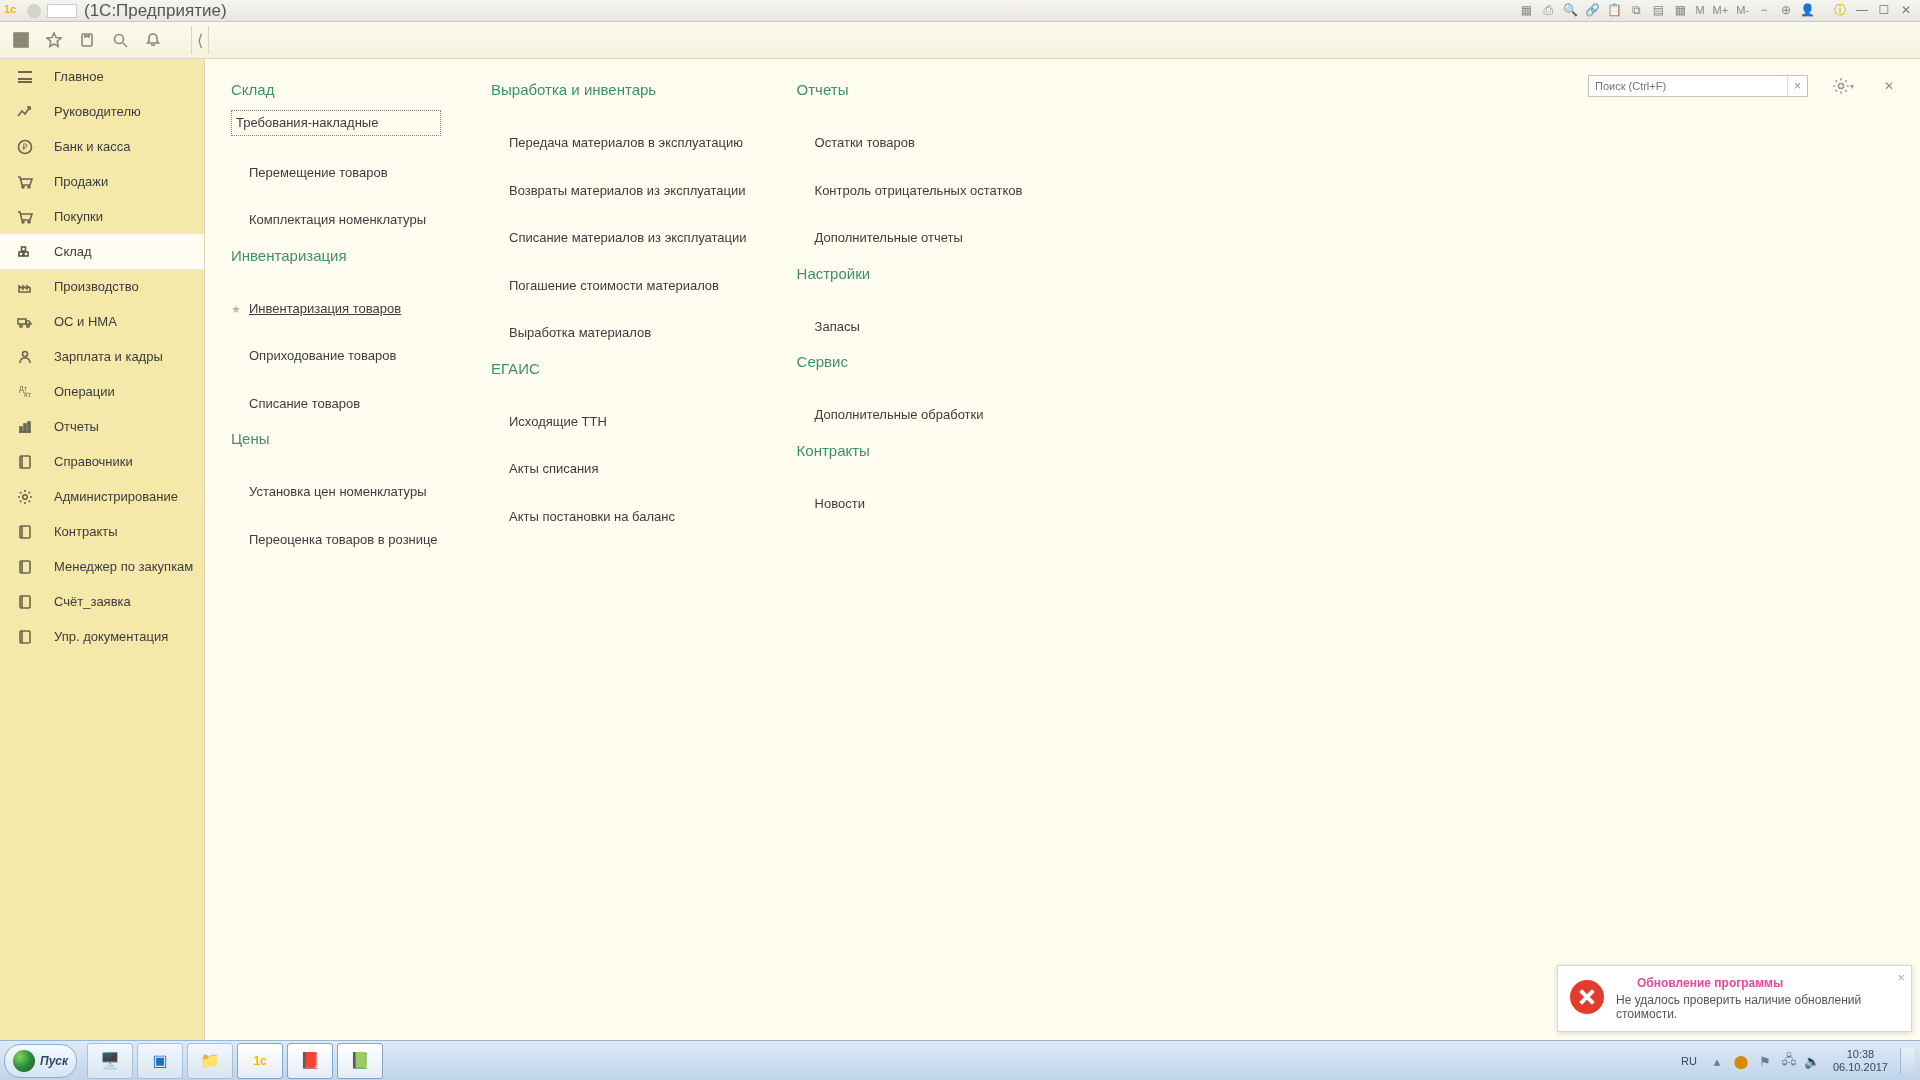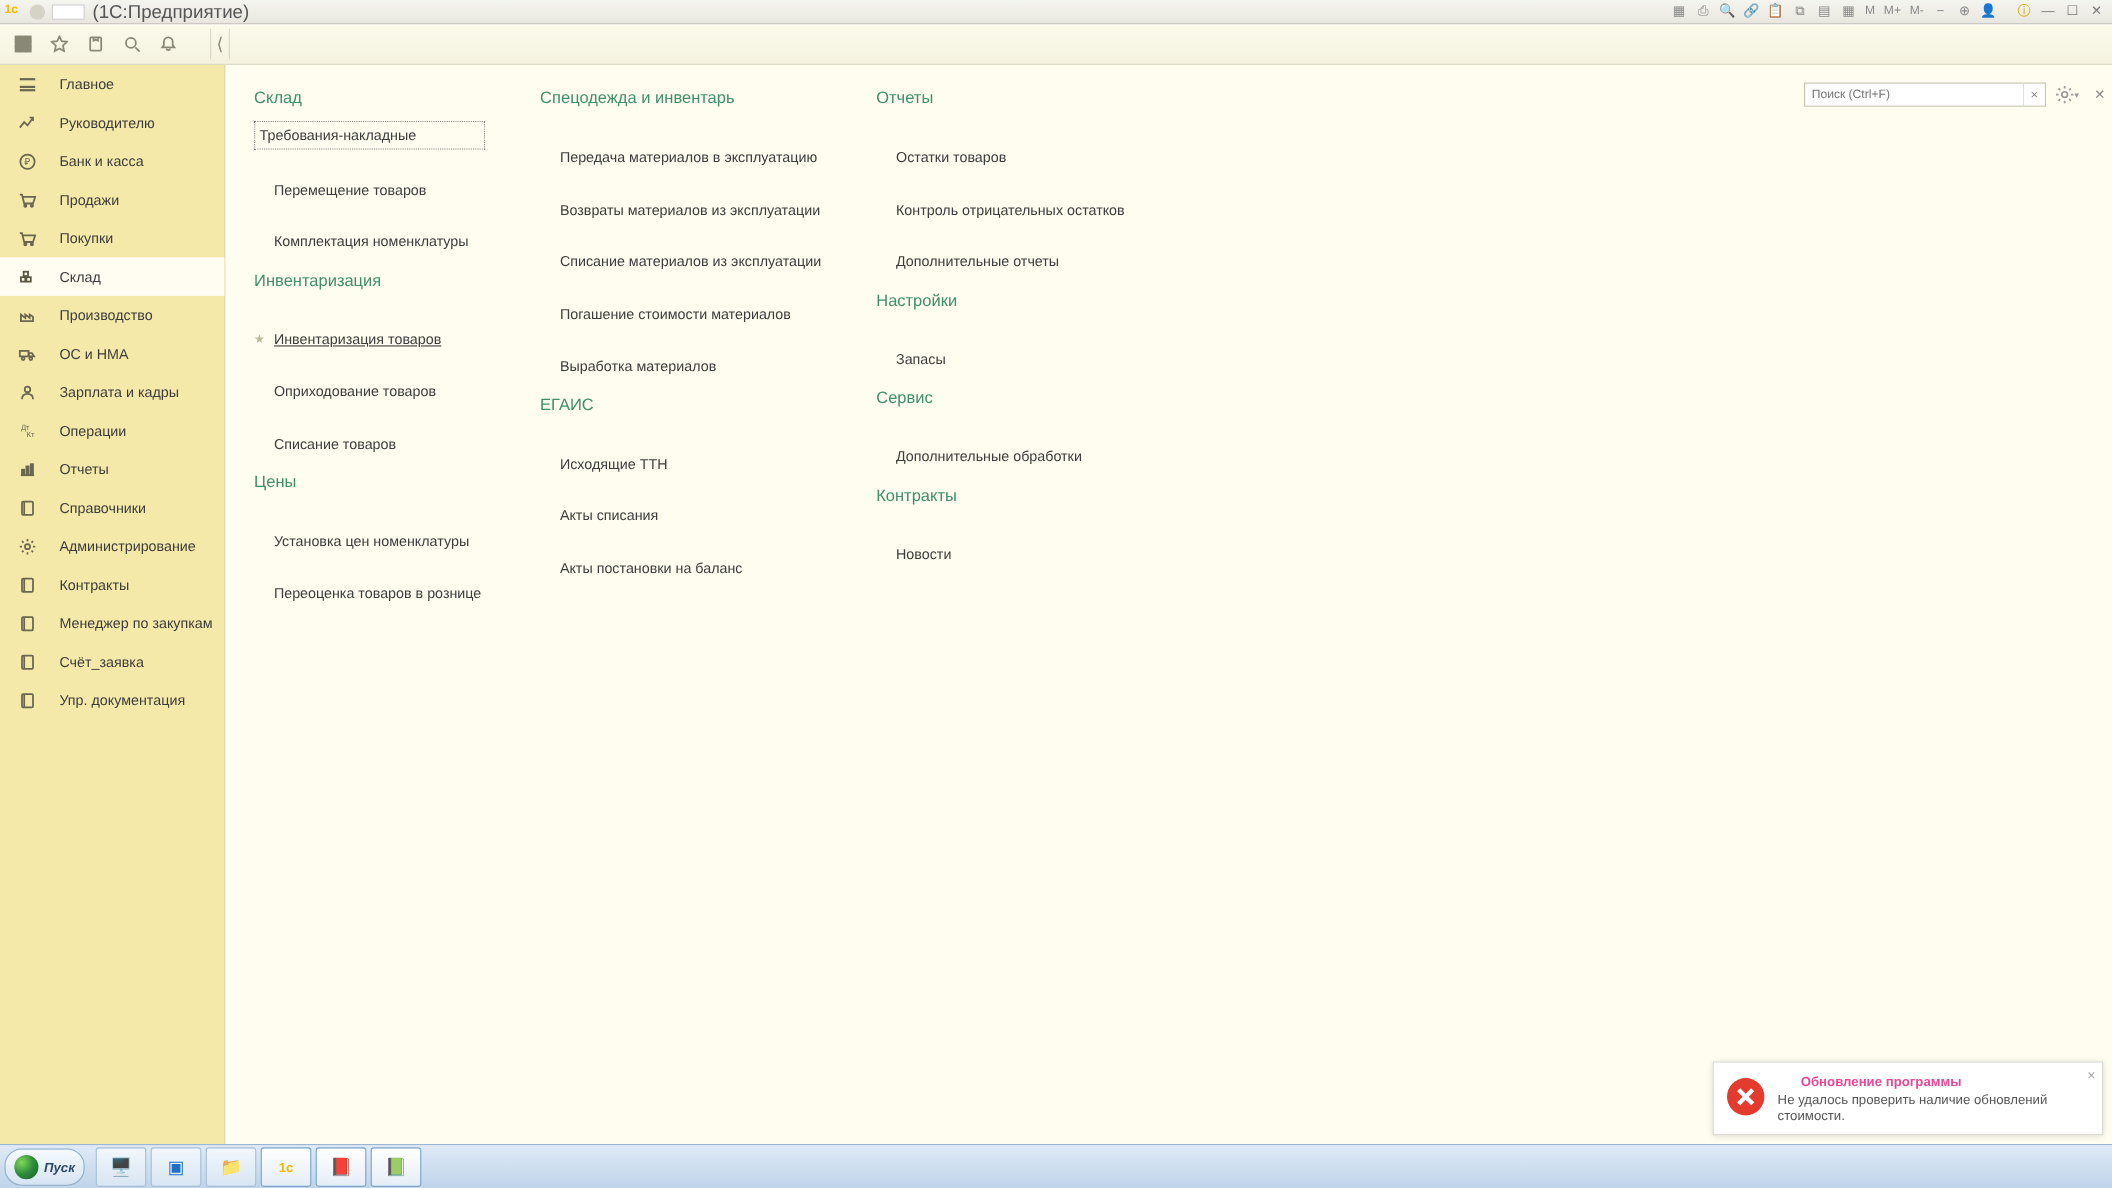--- a/index.html
+++ b/index.html
@@ -27,21 +27,21 @@
 .app-body { display:flex; height: calc(1080px - 22px - 37px - 40px); }
 .sidebar { width:205px; background:#f5e9a9; border-right:1px solid #d9d4b5;}
 .side-item { display:flex; align-items:center; height:35px; padding-left:16px; cursor:pointer; color:#3c3c3c; font-size:13px; gap:20px;}
 .side-item.active{ background:#fffdf2;}
 .side-item .sicon{ width:18px; height:18px; display:flex; align-items:center; justify-content:center;}
 .side-item .sicon svg{ width:16px; height:16px; stroke:#6a6650; fill:none; stroke-width:1.6;}
 .side-item.active .sicon svg{stroke:#5a5740;}
 
 
 .content { flex:1; background:#fffdef; position:relative; padding:22px 20px 0 26px; overflow:hidden;}
-.content-top { position:absolute; right:0; top:16px; display:flex; align-items:center; gap:8px;}
+.content-top { position:absolute; right:20px; top:16px; display:flex; align-items:center; gap:24px;}
 .searchbox { width:220px; height:22px; border:1px solid #c7c3af; background:#fff; display:flex; align-items:center;}
 .searchbox input { flex:1; border:none; outline:none; font-size:11px; padding:0 6px; color:#888; background:transparent;}
 .search-clear{ width:20px; height:20px; display:flex; align-items:center; justify-content:center; color:#888; cursor:pointer; border-left:1px solid #e2dfcf;}
 .gearbtn, .closebtn { width:22px; height:22px; display:flex; align-items:center; justify-content:center; color:#888; cursor:pointer;}
 .columns { display:flex; gap:50px; }
 .col { display:flex; flex-direction:column; min-width:210px;}
 .section-title { color:#3f8f6b; font-size:15px; margin:14px 0 10px 0; cursor:pointer;}
 .section-title:first-child{margin-top:0;}
 .link-item { color:#3c3c3c; font-size:13px; padding:3px 0 3px 18px; cursor:pointer; position:relative; line-height:1.5;margin-top:22px;}
 .link-item.selected { border:1px dotted #888; margin:2px 0; padding:2px 4px 2px 4px; display:inline-block;}
@@ -333,21 +333,21 @@
           <div class="link-item">Комплектация номенклатуры</div>
           <div class="section-title">Инвентаризация</div>
           <div class="link-item withstar"><span class="star">★</span>Инвентаризация товаров</div>
           <div class="link-item">Оприходование товаров</div>
           <div class="link-item">Списание товаров</div>
           <div class="section-title">Цены</div>
           <div class="link-item">Установка цен номенклатуры</div>
           <div class="link-item">Переоценка товаров в рознице</div>
         </div>
         <div class="col">
-          <div class="section-title">Спецодежда и инвентарь</div>
+          <div class="section-title">Выработка и инвентарь</div>
           <div class="link-item">Передача материалов в эксплуатацию</div>
           <div class="link-item">Возвраты материалов из эксплуатации</div>
           <div class="link-item">Списание материалов из эксплуатации</div>
           <div class="link-item">Погашение стоимости материалов</div>
           <div class="link-item">Выработка материалов</div>
           <div class="section-title">ЕГАИС</div>
           <div class="link-item">Исходящие ТТН</div>
           <div class="link-item">Акты списания</div>
           <div class="link-item">Акты постановки на баланс</div>
         </div>
@@ -392,13 +392,26 @@
   <div class="task-item active">
       <span style="color:#f5b800; font-weight:bold; font-size:12px;">1c</span>
     </div>
   <div class="task-item active">
       <span style="color:#c2332e;">📕</span>
     </div>
   <div class="task-item active">
       <span style="color:#2e7d32;">📗</span>
     </div>
 
+  <div class="tray">
+    <span class="lang">RU</span>
+    <span class="trayicon">▴</span>
+    <span class="trayicon" style="color:#d68a00;">⬤</span>
+    <span class="trayicon">⚑</span>
+    <span class="trayicon">🖧</span>
+    <span class="trayicon">🔈</span>
+    <div class="clock">
+      <div>10:38</div>
+      <div>06.10.2017</div>
+    </div>
+    <div class="desk"></div>
+  </div>
 </div>
 
 </body></html>

